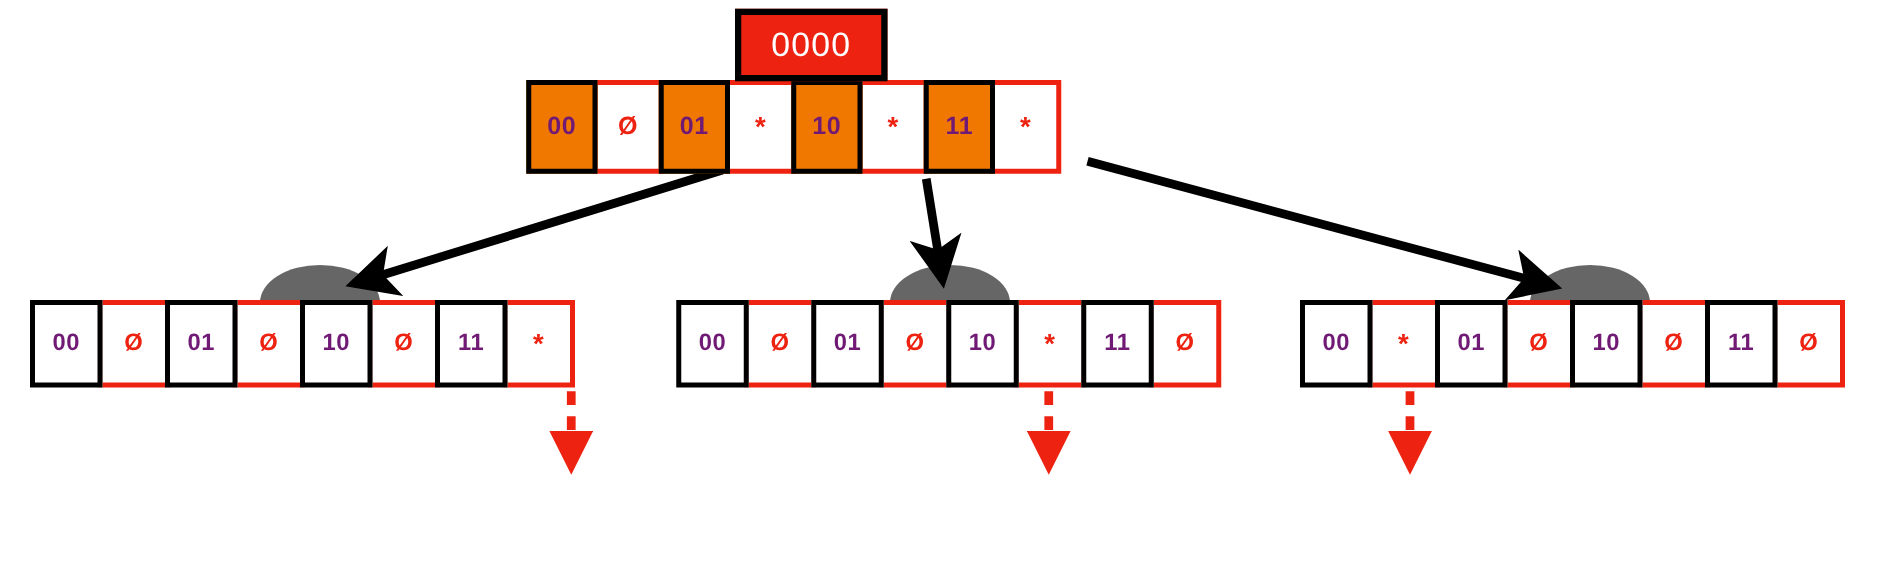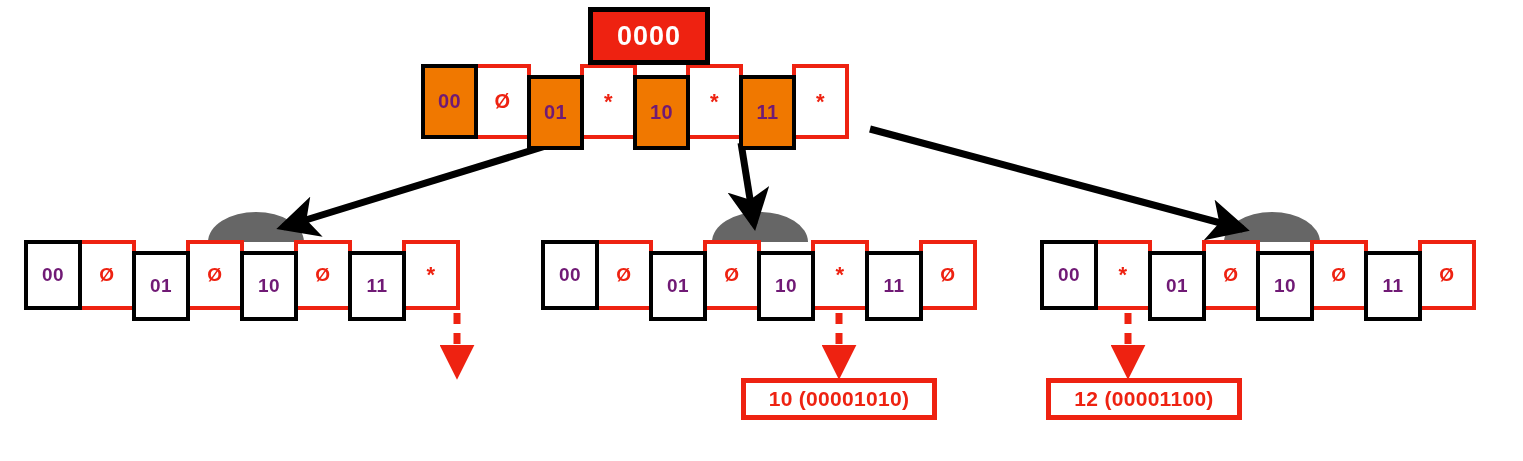--- a/index.html
+++ b/index.html
@@ -51,21 +51,21 @@
     color: #701a75;
   }
   .cell.p {            
     border: 4px solid #EE2211;
     color: #EE2211;
   }
   .cell.filled {       
     background: #F07800;
   }
   .cell.k + .cell.p { margin-left: -4px; }
-  .cell.p + .cell.k { margin-left: -4px; margin-top: 11px; }
+  .cell.p + .cell.k { margin-left: -4px; }
 
   
   #root-node { left: 421px; top: 64px; }
   #root-node .cell { width: 57px; height: 75px; font-size: 20px; }
   #root-node .cell.p { z-index: 1; }
   #root-node .cell.k { z-index: 2; }
 
   
   .child-node .cell { width: 58px; height: 70px; font-size: 19px; }
   .child-node .cell.p { z-index: 1; }
@@ -79,21 +79,21 @@
     position: absolute;
     left: 588px;
     top: 7px;
     width: 122px;
     height: 58px;
     box-sizing: border-box;
     background: #EE2211;
     border: 5px solid #000000;
     color: #ffffff;
     font-size: 27px;
-    font-weight: bold;
+    font-weight: normal;
     display: flex;
     align-items: center;
     justify-content: center;
     letter-spacing: 1px;
     z-index: 12;
   }
 
   
   .leaf-box {
     position: absolute;
@@ -245,16 +245,14 @@
         <span>Ø</span>
       </div>
       <div class="cell k">
         <span>11</span>
       </div>
       <div class="cell p">
         <span>Ø</span>
       </div>
     </div>
 
-  <div class="leaf-box" id="leaf-box-1">10 (00001010)</div>
-  <div class="leaf-box" id="leaf-box-2">12 (00001100)</div>
 
 </div>
 
 </body></html>

